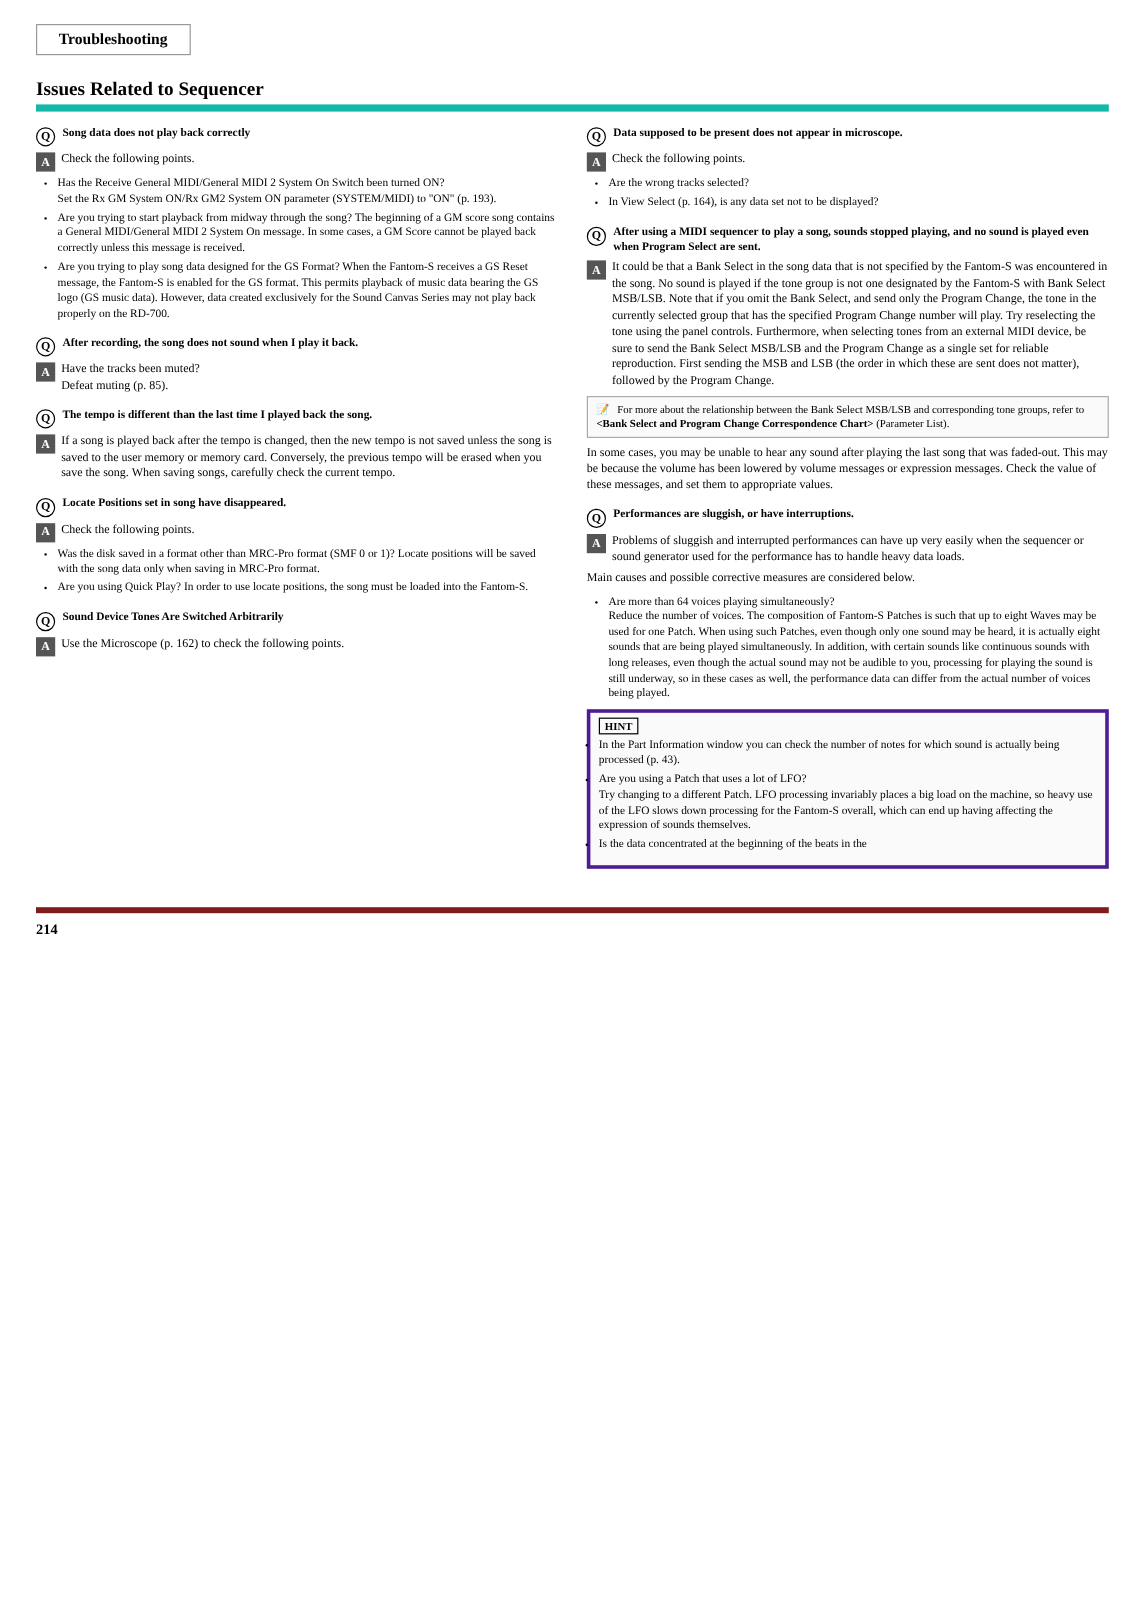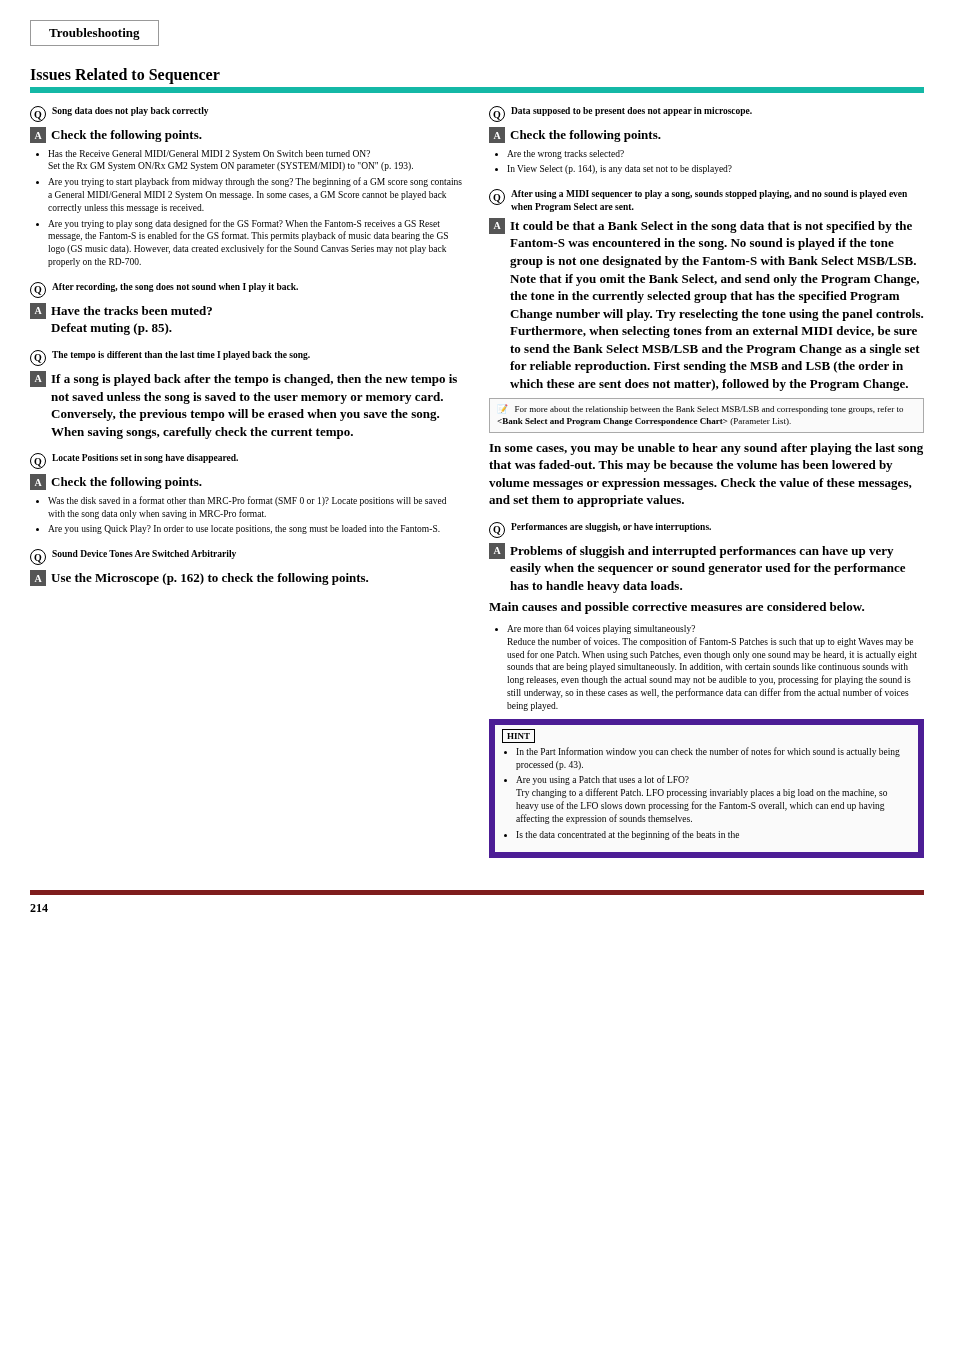--- a/index.html
+++ b/index.html
@@ -84,44 +84,43 @@
       color: #fff;
       display: flex;
       align-items: center;
       justify-content: center;
       font-size: 10px;
       font-weight: bold;
       flex-shrink: 0;
       margin-top: 1px;
     }
     .a-text {
-      font-size: 13px;
-      line-height: 1.35;
-      font-weight: bold;
+      font-size: 10px;
+      line-height: 1.35;
     }
     .bullet-list {
       margin-left: 18px;
       margin-bottom: 6px;
     }
     .bullet-list li {
       list-style: disc;
       font-size: 9.5px;
       line-height: 1.35;
       margin-bottom: 3px;
     }
     .note-box {
       border: 1px solid #aaa;
       padding: 4px 7px;
       margin: 6px 0;
       font-size: 9px;
       line-height: 1.35;
       background: #fafafa;
     }
     .hint-box {
-      border: 6px solid #4c1d95;
+      border: 3px solid #4c1d95;
       padding: 4px 7px;
       margin: 6px 0;
       font-size: 9px;
       line-height: 1.35;
       background: #fafafa;
     }
     .hint-label {
       font-weight: bold;
       font-size: 9px;
       border: 1px solid #000;
@@ -264,21 +263,21 @@
         <div class="a-block">
           <div class="a-icon">A</div>
           <div class="a-text">Problems of sluggish and interrupted performances can have up very easily when the sequencer or sound generator used for the performance has to handle heavy data loads.</div>
         </div>
         <div class="a-text" style="margin-bottom:7px;">Main causes and possible corrective measures are considered below.</div>
         <ul class="bullet-list">
           <li>Are more than 64 voices playing simultaneously?<br>Reduce the number of voices. The composition of Fantom-S Patches is such that up to eight Waves may be used for one Patch. When using such Patches, even though only one sound may be heard, it is actually eight sounds that are being played simultaneously. In addition, with certain sounds like continuous sounds with long releases, even though the actual sound may not be audible to you, processing for playing the sound is still underway, so in these cases as well, the performance data can differ from the actual number of voices being played.</li>
         </ul>
         <div class="hint-box">
           <div class="hint-label">HINT</div>
-          <ul class="bullet-list" style="margin-left:14px;">
+          <ul class="bullet-list" style="margin-left:0;">
             <li>In the Part Information window you can check the number of notes for which sound is actually being processed (p. 43).</li>
             <li>Are you using a Patch that uses a lot of LFO?<br>Try changing to a different Patch. LFO processing invariably places a big load on the machine, so heavy use of the LFO slows down processing for the Fantom-S overall, which can end up having affecting the expression of sounds themselves.</li>
             <li>Is the data concentrated at the beginning of the beats in the</li>
           </ul>
         </div>
       </div>
 
     </div>
 
   </div>

